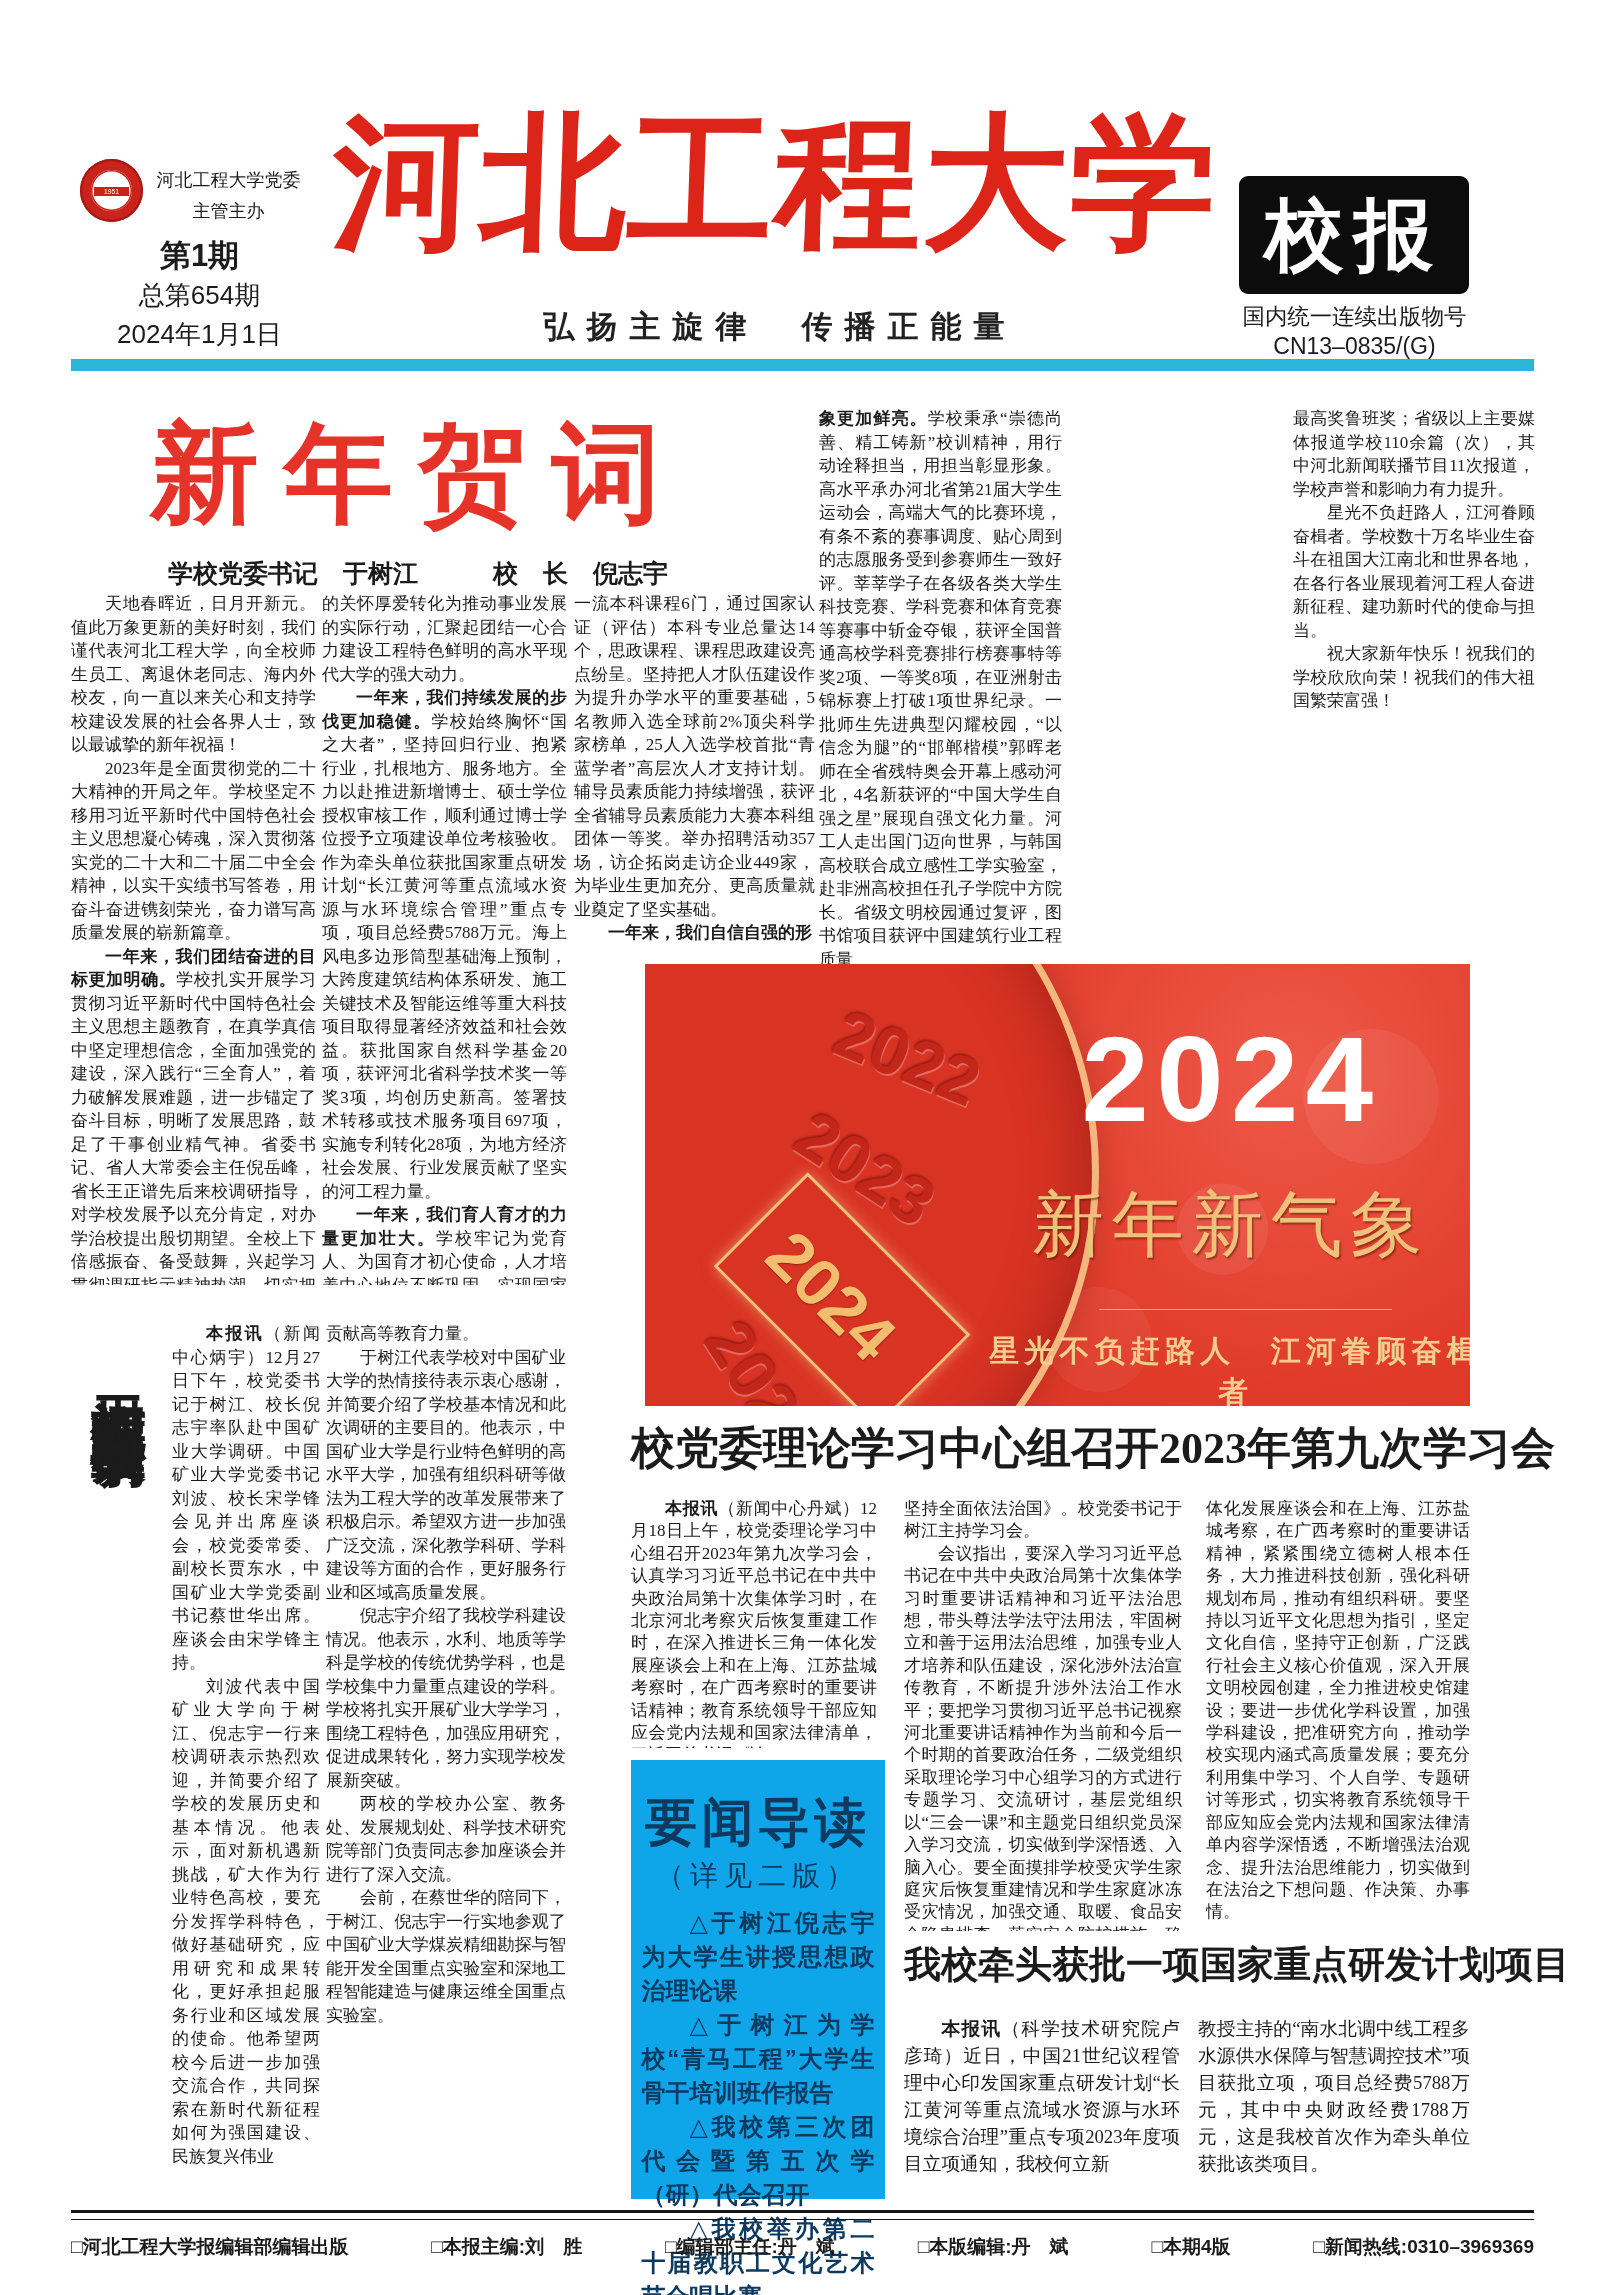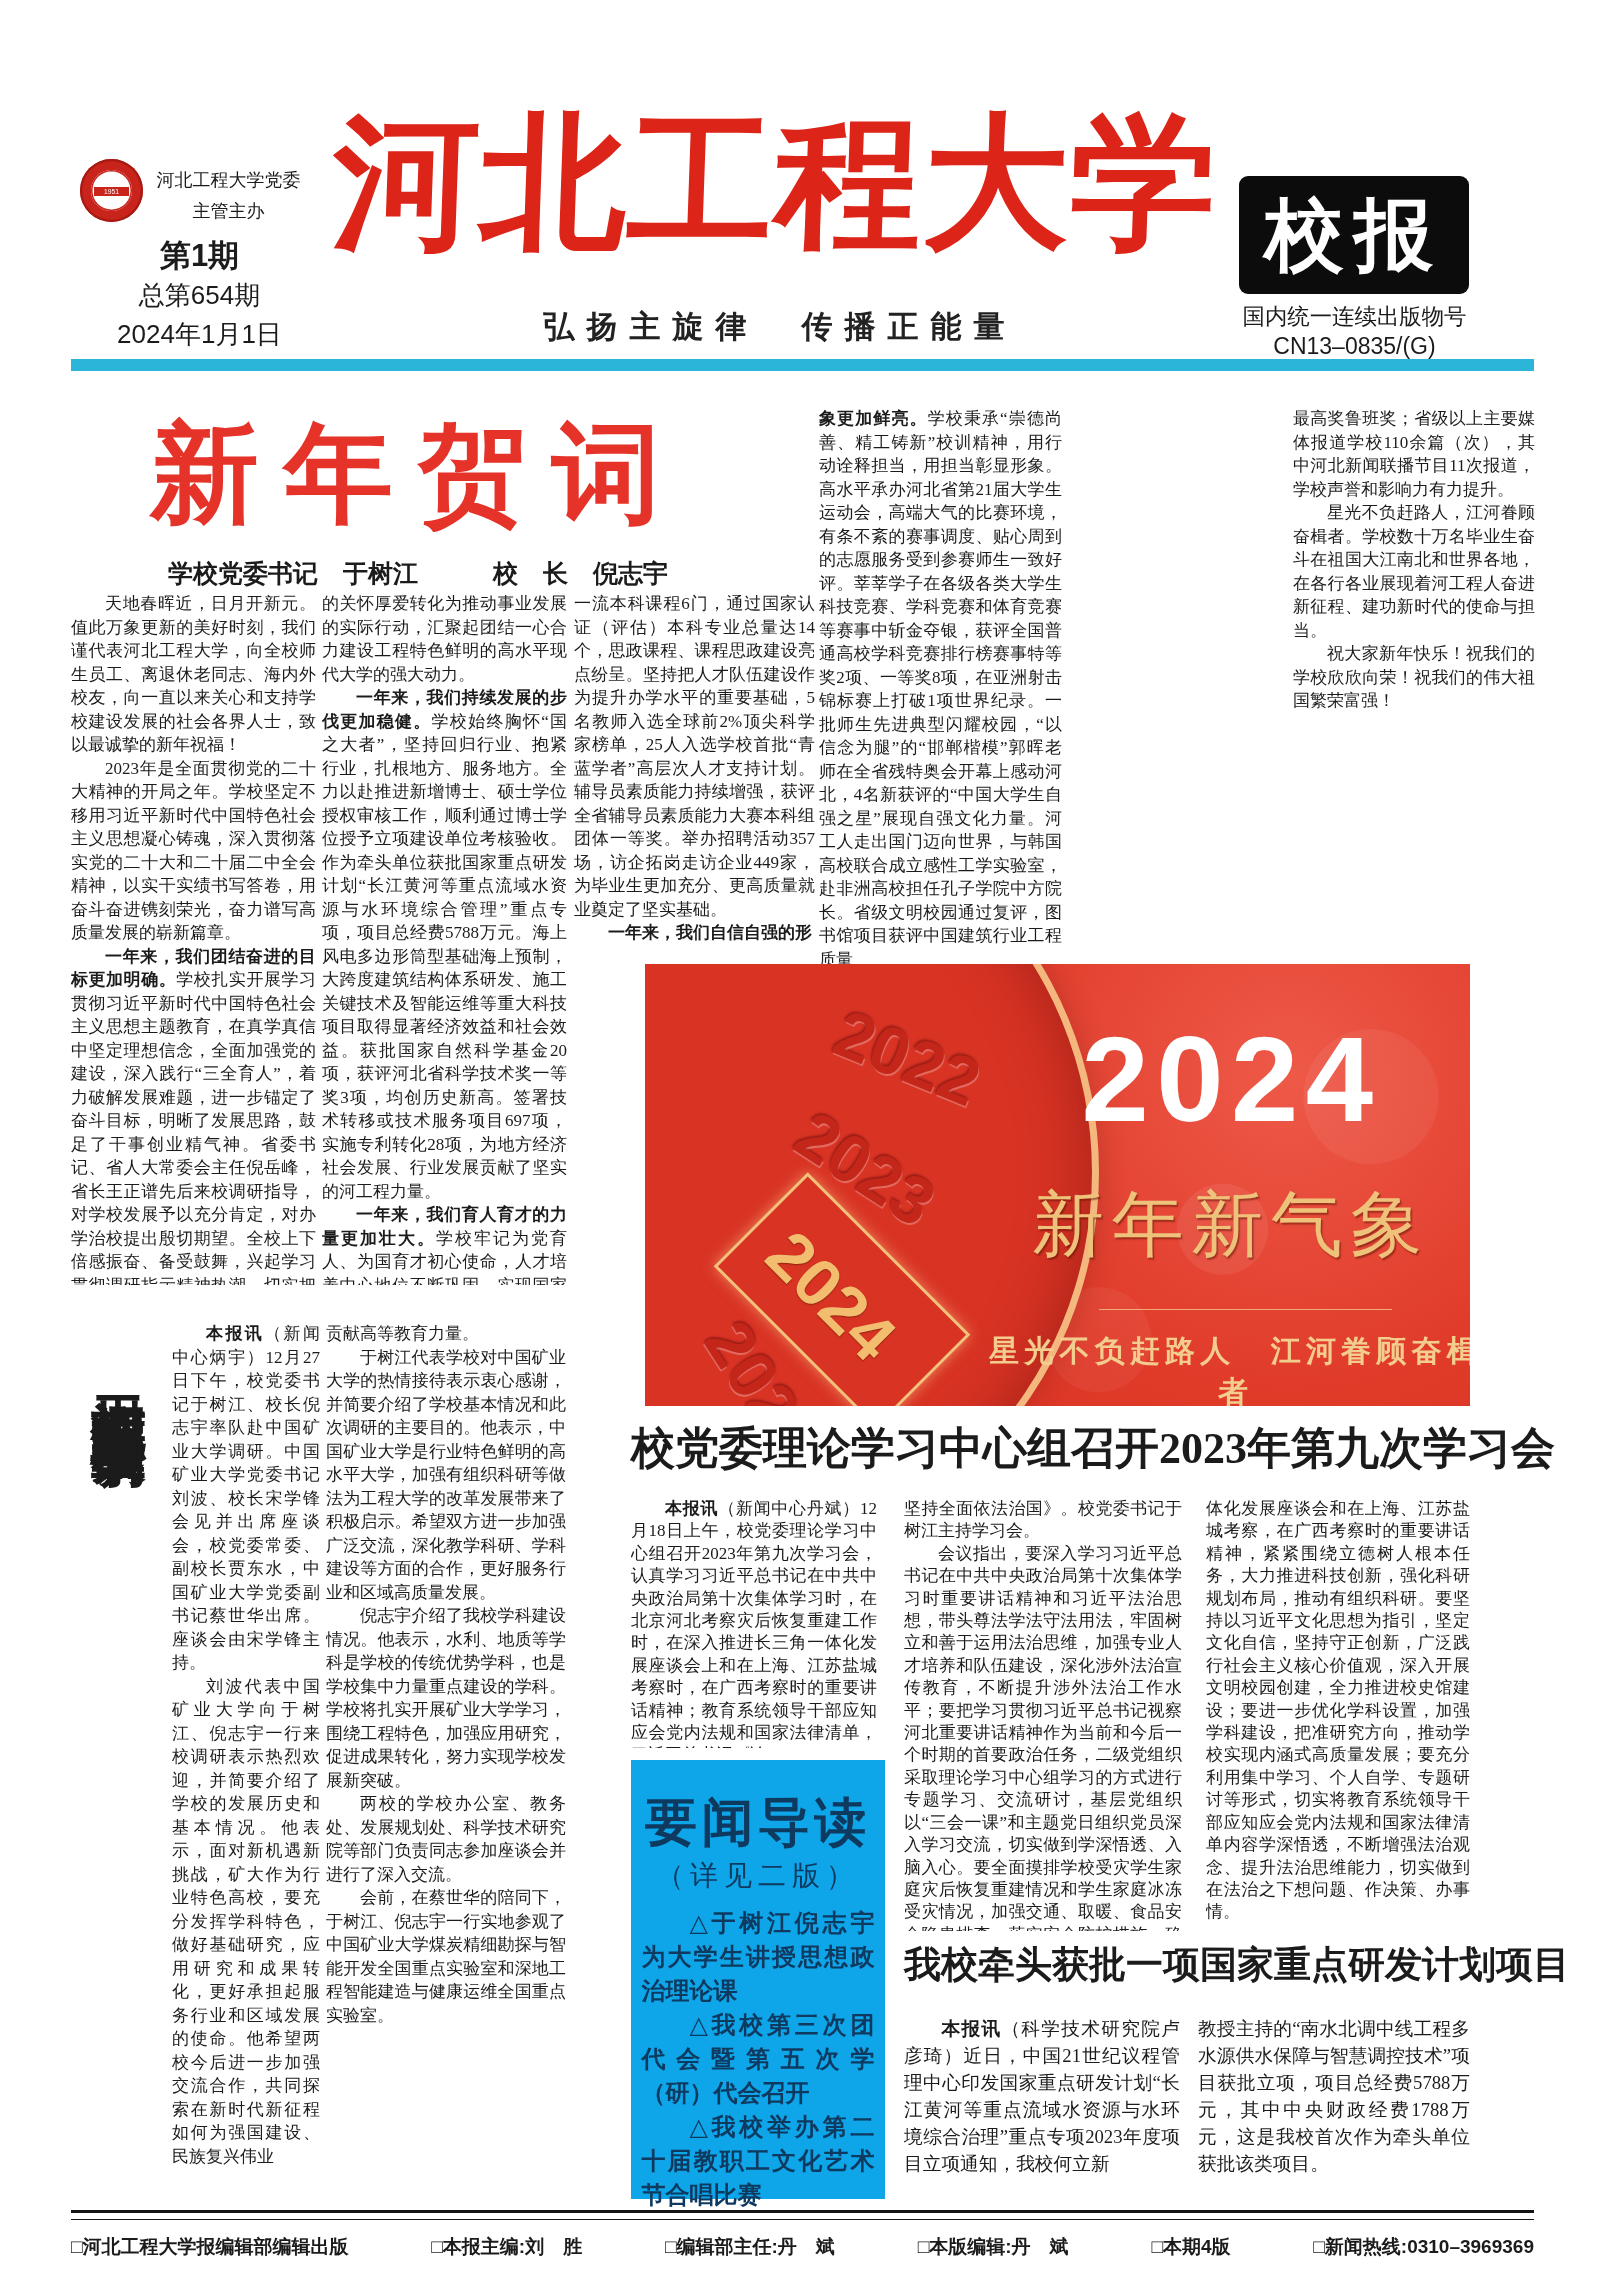--- a/index.html
+++ b/index.html
@@ -194,20 +194,21 @@
     </div>
   <div id="study-c3" class="colbody">
       <p class="cont">体化发展座谈会和在上海、江苏盐城考察，在广西考察时的重要讲话精神，紧紧围绕立德树人根本任务，大力推进科技创新，强化科研规划布局，推动有组织科研。要坚持以习近平文化思想为指引，坚定文化自信，坚持守正创新，广泛践行社会主义核心价值观，深入开展文明校园创建，全力推进校史馆建设；要进一步优化学科设置，加强学科建设，把准研究方向，推动学校实现内涵式高质量发展；要充分利用集中学习、个人自学、专题研讨等形式，切实将教育系统领导干部应知应会党内法规和国家法律清单内容学深悟透，不断增强法治观念、提升法治思维能力，切实做到在法治之下想问题、作决策、办事情。</p>
     </div>
 
   <div class="abs hl-box">
     <div class="hl-title">要闻导读</div>
     <div class="hl-sub">（详见二版）</div>
     <div class="hl-items">
         <p>△于树江倪志宇为大学生讲授思想政治理论课</p>
+        <p>△于树江为学校“青马工程”大学生骨干培训班作报告</p>
         <p>△我校第三次团代会暨第五次学（研）代会召开</p>
         <p>△我校举办第二十届教职工文化艺术节合唱比赛</p>
       </div>
   </div>
 
   <div class="abs grant-title">我校牵头获批一项国家重点研发计划项目</div>
   <div id="grant-c1" class="colbody">
       <p><b>本报讯</b>（科学技术研究院卢彦琦）近日，中国21世纪议程管理中心印发国家重点研发计划“长江黄河等重点流域水资源与水环境综合治理”重点专项2023年度项目立项通知，我校何立新</p>
     </div>
   <div id="grant-c2" class="colbody">

